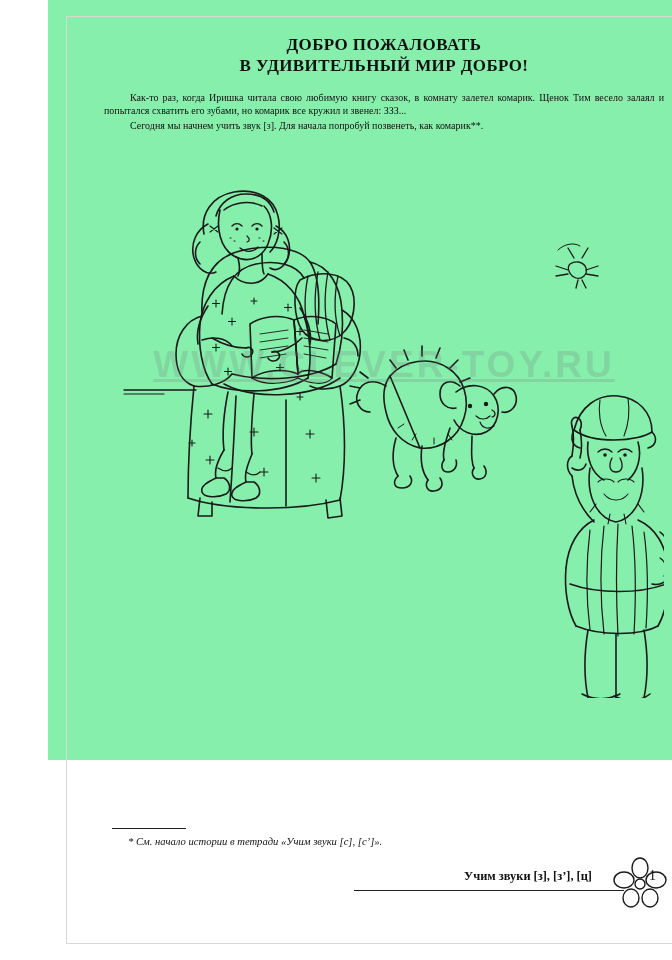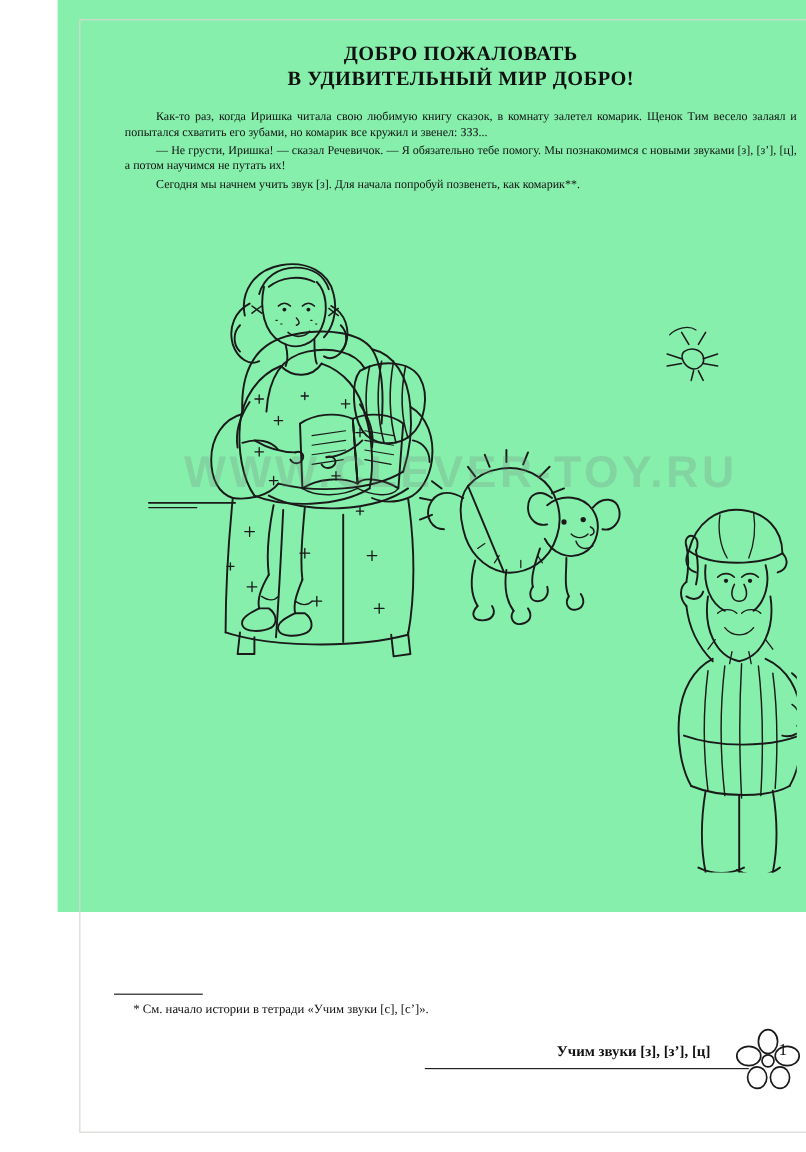--- a/index.html
+++ b/index.html
@@ -65,26 +65,28 @@
     top: 206px;
     width: 560px;
     text-align: center;
     font-family: "Liberation Sans", sans-serif;
     font-size: 37px;
     font-weight: bold;
     letter-spacing: 3px;
     color: rgba(120,120,120,0.22);
     pointer-events: none;
     user-select: none;
+    text-decoration: underline;
   }
   .footnotes {
     position: absolute;
-    left: 47px;
+    left: 64px;
     top: 828px;
     width: 560px;
+    font-style: italic;
   }
   .fn-rule {
     width: 74px;
     height: 0;
     border-top: 1px solid #222;
     margin-bottom: 6px;
   }
   .fn {
     font-size: 10.6px;
     line-height: 1.3;
@@ -137,21 +139,20 @@
   <div class="page-border"></div>
 
   <div class="content">
 
     <h1 class="title">
       <span class="line">ДОБРО ПОЖАЛОВАТЬ</span>
       <span class="line">В УДИВИТЕЛЬНЫЙ МИР ДОБРО!</span>
     </h1>
 
     <p class="body-text">Как-то раз, когда Иришка читала свою любимую книгу сказок, в комнату залетел комарик. Щенок Тим весело залаял и попытался схватить его зубами, но комарик все кружил и звенел: ЗЗЗ...</p>
-    <p class="body-text">— Не грусти, Иришка! — сказал Речевичок. — Я обязательно тебе помогу. Мы познакомимся с новыми звуками [з], [з’], [ц], а потом научимся не путать их!</p>
     <p class="body-text">Сегодня мы начнем учить звук [з]. Для начала попробуй позвенеть, как комарик**.</p>
 
     <div class="illustration">
       <svg width="560" height="560" viewBox="0 0 560 560" fill="none" stroke="#1a1a1a" stroke-width="1.6" stroke-linecap="round" stroke-linejoin="round">
 
         <line x1="20" y1="252" x2="92" y2="252" stroke-width="1.4"></line>
         <line x1="20" y1="256" x2="60" y2="256" stroke-width="1.1"></line>
 
         <g>
 

